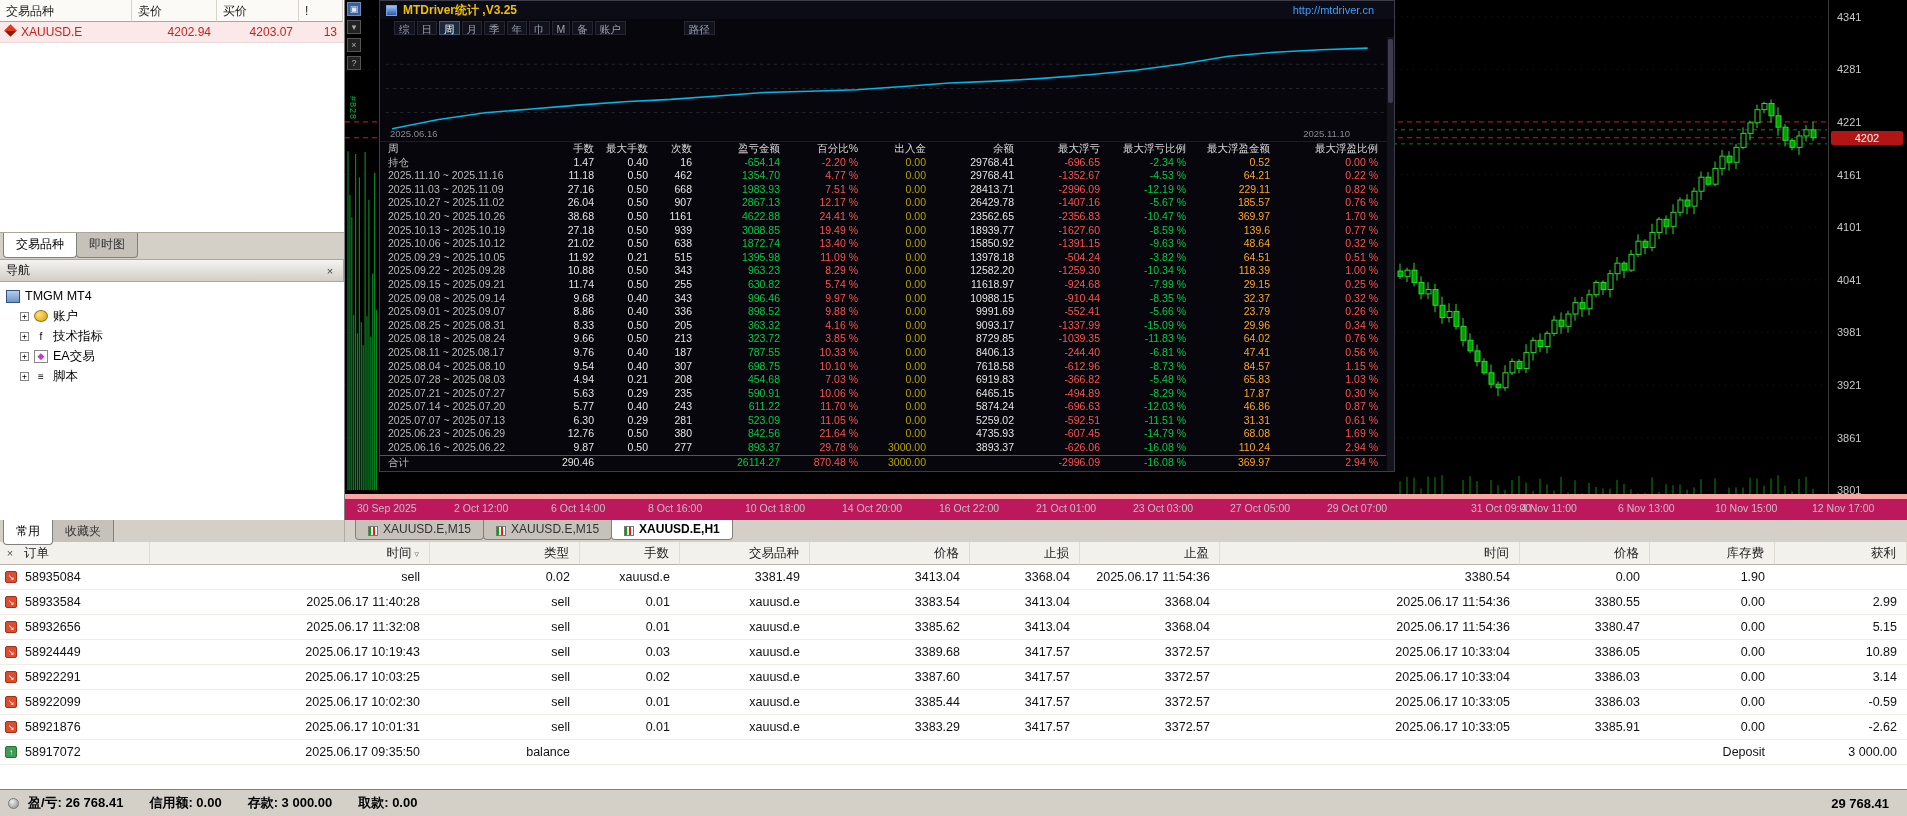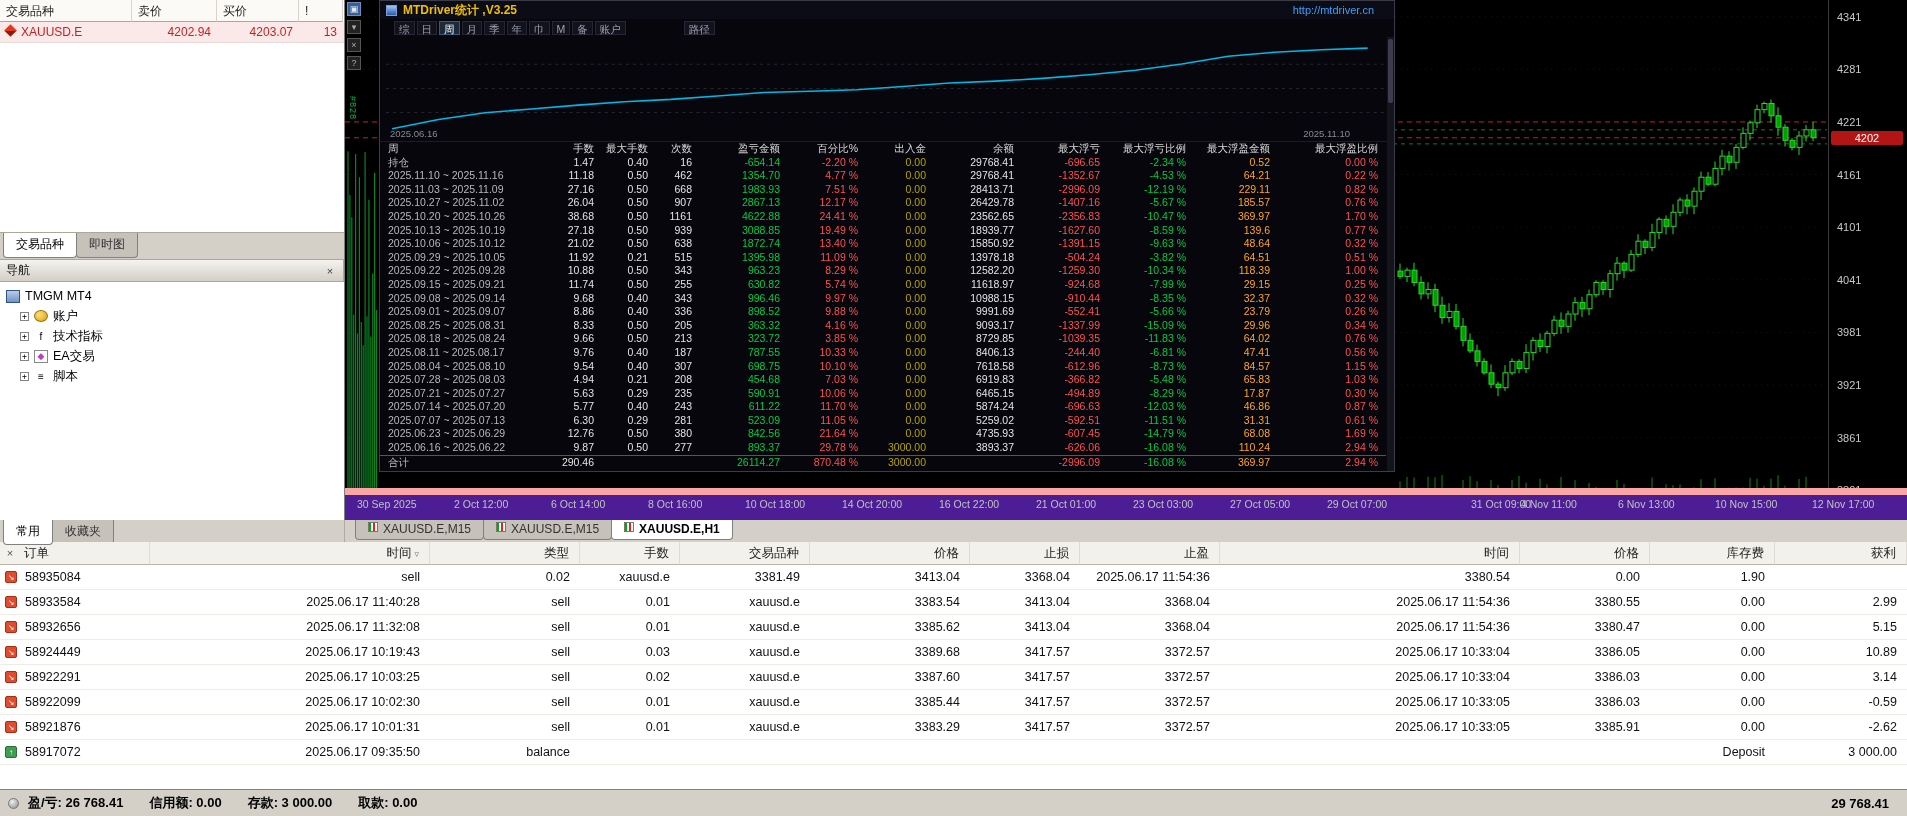--- a/index.html
+++ b/index.html
@@ -27,21 +27,21 @@
   .tico{width:14px;height:13px;margin-right:5px;flex:0 0 14px;display:flex;align-items:center;justify-content:center;font-size:10px}
   .ico-server{background:linear-gradient(#b9cde8,#6f94c4);border:1px solid #2f5484}
   .ico-account{width:12px;height:12px;border-radius:50%;background:radial-gradient(circle at 35% 35%,#ffe070,#d4a017);border:1px solid #9a7408}
   .ico-ea{background:#fff;border:1px solid #888;color:#c03cc0;font-size:9px}
   
   .chart-window{position:relative;flex:1;background:#000;overflow:hidden}
   .plot-svg{position:absolute;left:0;top:0;width:1482px;height:500px}
   .price-scale{position:absolute;top:0;right:0;width:79px;height:500px;background:#000;border-left:1px solid #3a3a3a;color:#c8c8c8;font-size:11px}
   .pr-label{position:absolute;left:8px;white-space:nowrap}
   .pr-tag{position:absolute;left:2px;right:4px;height:14px;line-height:15px;background:#b31515;color:#fff;text-align:center;font-size:11px;border-radius:2px}
-  .time-axis{position:absolute;left:0;right:0;bottom:0;height:32px;background:#4c1d95;border-top:7px solid #fca5a5;color:#c2c2c2;font-size:10.5px}
+  .time-axis{position:absolute;left:0;right:0;bottom:0;height:26px;background:#be185d;border-top:5px solid #fca5a5;color:#c2c2c2;font-size:10.5px}
   .ta-label{position:absolute;top:3px;white-space:nowrap}
   .strip-icons{position:absolute;left:2px;top:2px;width:16px;display:flex;flex-direction:column;gap:4px}
   .strip-ico{width:14px;height:14px;border:1px solid #555;background:#222;color:#aaa;font-size:9px;line-height:12px;text-align:center}
   .strip-ico.blue{background:#3a5f96;border-color:#6b8cc0;color:#dce6f5}
   .order-lbl{position:absolute;left:3px;top:96px;writing-mode:vertical-rl;color:#00bb44;font-size:9px;letter-spacing:1px}
   
   .overlay{position:absolute;left:34px;top:0;width:1016px;height:472px;background:#06060c;border:1px solid #3c3c48;color:#ccc;z-index:5;display:flex;flex-direction:column}
   .ov-title{height:18px;display:flex;align-items:center;padding:0 6px;background:#0c0c16;flex:0 0 18px}
   .ov-title-ico{width:11px;height:11px;background:linear-gradient(#9cc3ff,#2a5ca8);border:1px solid #7aa0d8;margin-right:6px}
   .ov-title-text{color:#f0c000;font-weight:bold;font-size:12px}
@@ -65,21 +65,21 @@
   .ov-row .c11{color:#ffa726}
   .ov-row.head .c{color:#d8d8d8}
   .ov-row.head .c1{color:#d8d8d8}
   .ov-row.total{border-top:1px solid #55555f}
   .ov-scroll{position:absolute;right:0;top:36px;bottom:0;width:7px;background:#14141c;z-index:6}
   .ov-thumb{position:absolute;top:2px;left:1px;width:5px;height:64px;background:#3c3c4e;border-radius:2px}
   
   .tabs-row{height:22px;flex:0 0 22px;background:#d4d0c8;display:flex;align-items:flex-start}
   .tabs-left{width:345px;flex:0 0 345px;display:flex;padding-left:3px;border-right:1px solid #b0aca4}
   .tabs-right{display:flex;padding-left:10px}
-  .ctab{display:flex;align-items:flex-start;gap:5px;padding:2px 12px 3px;border:1px solid #808080;border-top:none;background:#c6c2ba;color:#333;border-radius:0 0 4px 4px;margin-right:-1px;font-size:12px;white-space:nowrap}
+  .ctab{display:flex;align-items:flex-end;gap:5px;padding:2px 12px 3px;border:1px solid #808080;border-top:none;background:#c6c2ba;color:#333;border-radius:0 0 4px 4px;margin-right:-1px;font-size:12px;white-space:nowrap}
   .ctab.active{background:#fff;color:#000;font-weight:bold;z-index:2;position:relative}
   .ctab-ico{width:10px;height:10px;border:1px solid #777;background:linear-gradient(90deg,#0a0 0 2px,#fff 2px 4px,#d22 4px 6px,#fff 6px 8px,#0a0 8px 10px)}
   
   .terminal{flex:0 0 248px;background:#fff;overflow:hidden}
   .t-grid{display:grid;grid-template-columns:150px 280px 150px 100px 130px 160px 110px 140px 300px 130px 125px 1fr}
   .t-hcell{height:23px;line-height:23px;background:#f2f1ec;border-right:1px solid #dfdcd4;border-bottom:1px solid #b8b4aa;color:#222;font-size:12.5px;text-align:right;padding-right:10px;white-space:nowrap;overflow:hidden}
   .t-hcell.first{text-align:left;padding-left:4px;display:flex;align-items:center;gap:8px}
   .t-close{color:#555;font-size:11px;width:12px;text-align:center}
   .sort-ico{color:#777;font-size:9px;margin-left:3px}
   .t-row{height:25px;line-height:25px;border-bottom:1px solid #efece5;color:#111;font-size:12.5px}

